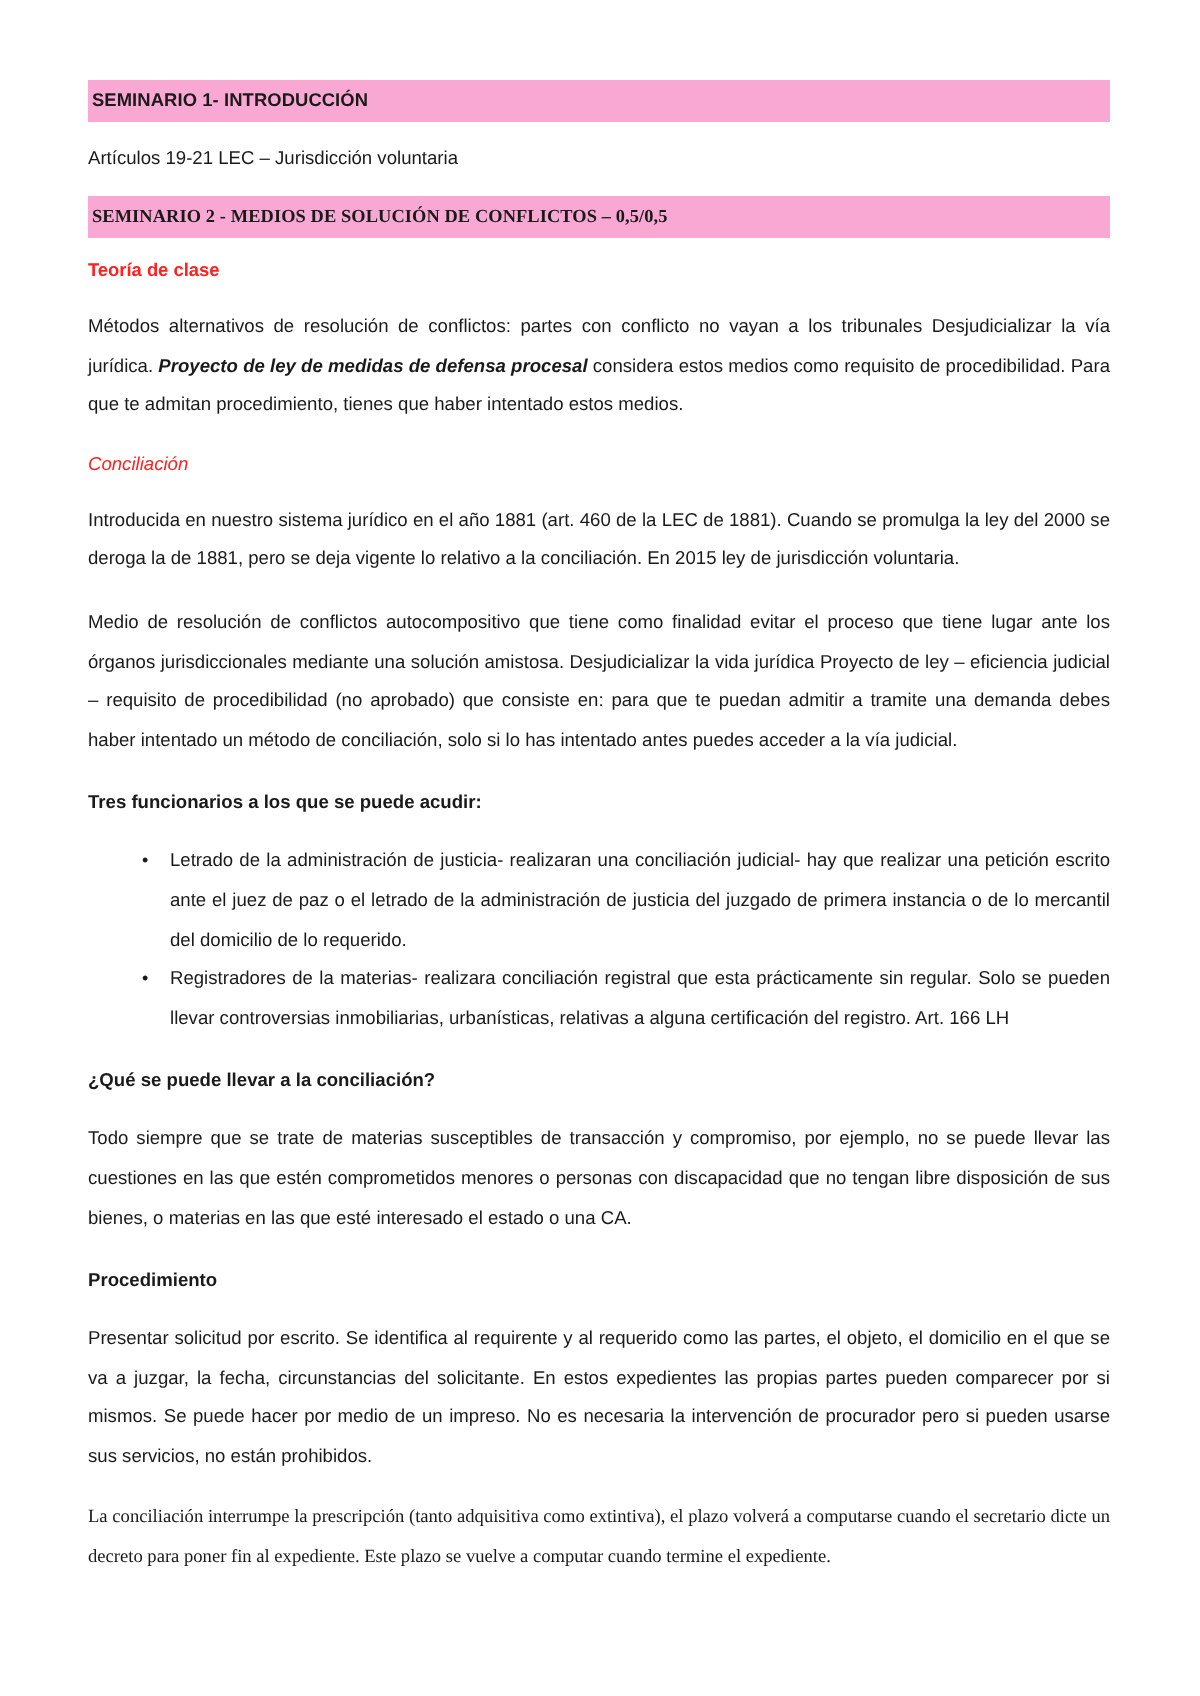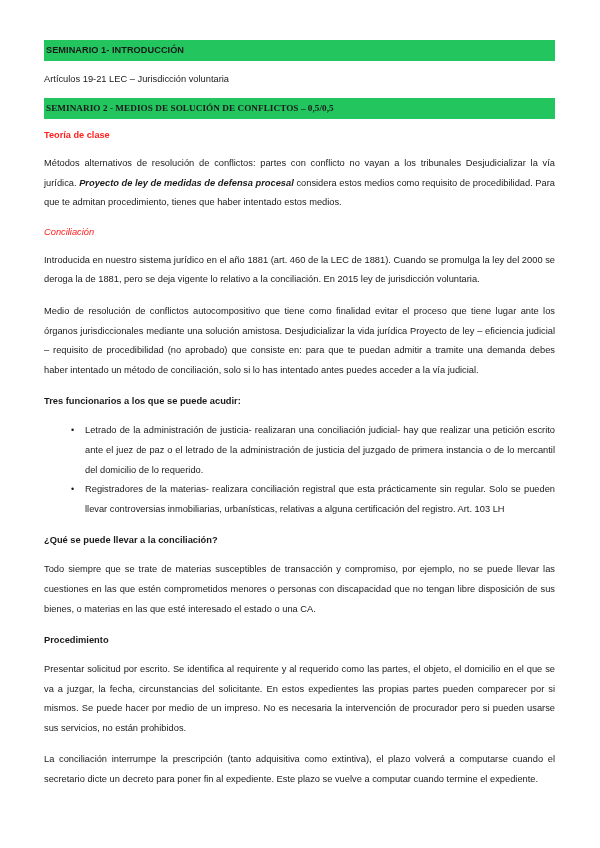--- a/index.html
+++ b/index.html
@@ -22,21 +22,21 @@
     background: #ffffff;
     box-sizing: border-box;
     padding: 40px 45px 30px 44px;
   }
   .doc {
     width: 511px;
   }
 
   
   .hl-heading {
-    background: #22c55e;
+    background: #f9a8d4;
     font-weight: bold;
     font-size: 9.2px;
     line-height: 18px;
     letter-spacing: 0.05px;
     margin: 0 0 9px 0;
     padding: 1px 16px 2px 2px;
     color: #1a1a1a;
     white-space: nowrap;
   }
   .hl-heading.second {
@@ -61,21 +61,21 @@
   }
 
   
   p.body {
     font-size: 9.3px;
     line-height: 19.6px;
     text-align: justify;
     margin: 0 0 12px 0;
     color: #1a1a1a;
   }
-  p.body:last-child { margin-bottom: 2px; }
+  p.body:last-child { margin-bottom: 2px; font-family: Liberation Serif, serif; }
 
   .plain-line {
     font-size: 9.3px;
     line-height: 18px;
     margin: 0 0 10px 0;
     color: #1a1a1a;
   }
 
   .bold-line {
     font-size: 9.3px;
@@ -131,21 +131,21 @@
     <div class="red-italic">Conciliación</div>
 
     <p class="body">Introducida en nuestro sistema jurídico en el año 1881 (art. 460 de la LEC de 1881). Cuando se promulga la ley del 2000 se deroga la de 1881, pero se deja vigente lo relativo a la conciliación. En 2015 ley de jurisdicción voluntaria.</p>
 
     <p class="body">Medio de resolución de conflictos autocompositivo que tiene como finalidad evitar el proceso que tiene lugar ante los órganos jurisdiccionales mediante una solución amistosa. Desjudicializar la vida jurídica Proyecto de ley – eficiencia judicial – requisito de procedibilidad (no aprobado) que consiste en: para que te puedan admitir a tramite una demanda debes haber intentado un método de conciliación, solo si lo has intentado antes puedes acceder a la vía judicial.</p>
 
     <div class="bold-line">Tres funcionarios a los que se puede acudir:</div>
 
     <ul class="bullets">
       <li><span class="u">Letrado de la administración de justicia</span><span>- realizaran una conciliación judicial- hay que realizar una petición escrito ante el juez de paz o el letrado de la administración de justicia del juzgado de primera instancia o de lo mercantil del domicilio de lo requerido.</span></li>
-      <li><span class="u">Registradores de la materias</span><span>- realizara conciliación registral que esta prácticamente sin regular. Solo se pueden llevar controversias inmobiliarias, urbanísticas, relativas a alguna certificación del registro. Art. 103 LH</span></li>
+      <li><span class="u">Registradores de la materias</span><span>- realizara conciliación registral que esta prácticamente sin regular. Solo se pueden llevar controversias inmobiliarias, urbanísticas, relativas a alguna certificación del registro. Art. 166 LH</span></li>
     </ul>
 
     <div class="bold-line">¿Qué se puede llevar a la conciliación?</div>
 
     <p class="body">Todo siempre que se trate de materias susceptibles de transacción y compromiso, por ejemplo, no se puede llevar las cuestiones en las que estén comprometidos menores o personas con discapacidad que no tengan libre disposición de sus bienes, o materias en las que esté interesado el estado o una CA.</p>
 
     <div class="bold-line">Procedimiento</div>
 
     <p class="body">Presentar solicitud por escrito. Se identifica al requirente y al requerido como las partes, el objeto, el domicilio en el que se va a juzgar, la fecha, circunstancias del solicitante. En estos expedientes las propias partes pueden comparecer por si mismos. Se puede hacer por medio de un impreso. No es necesaria la intervención de procurador pero si pueden usarse sus servicios, no están prohibidos.</p>
 

